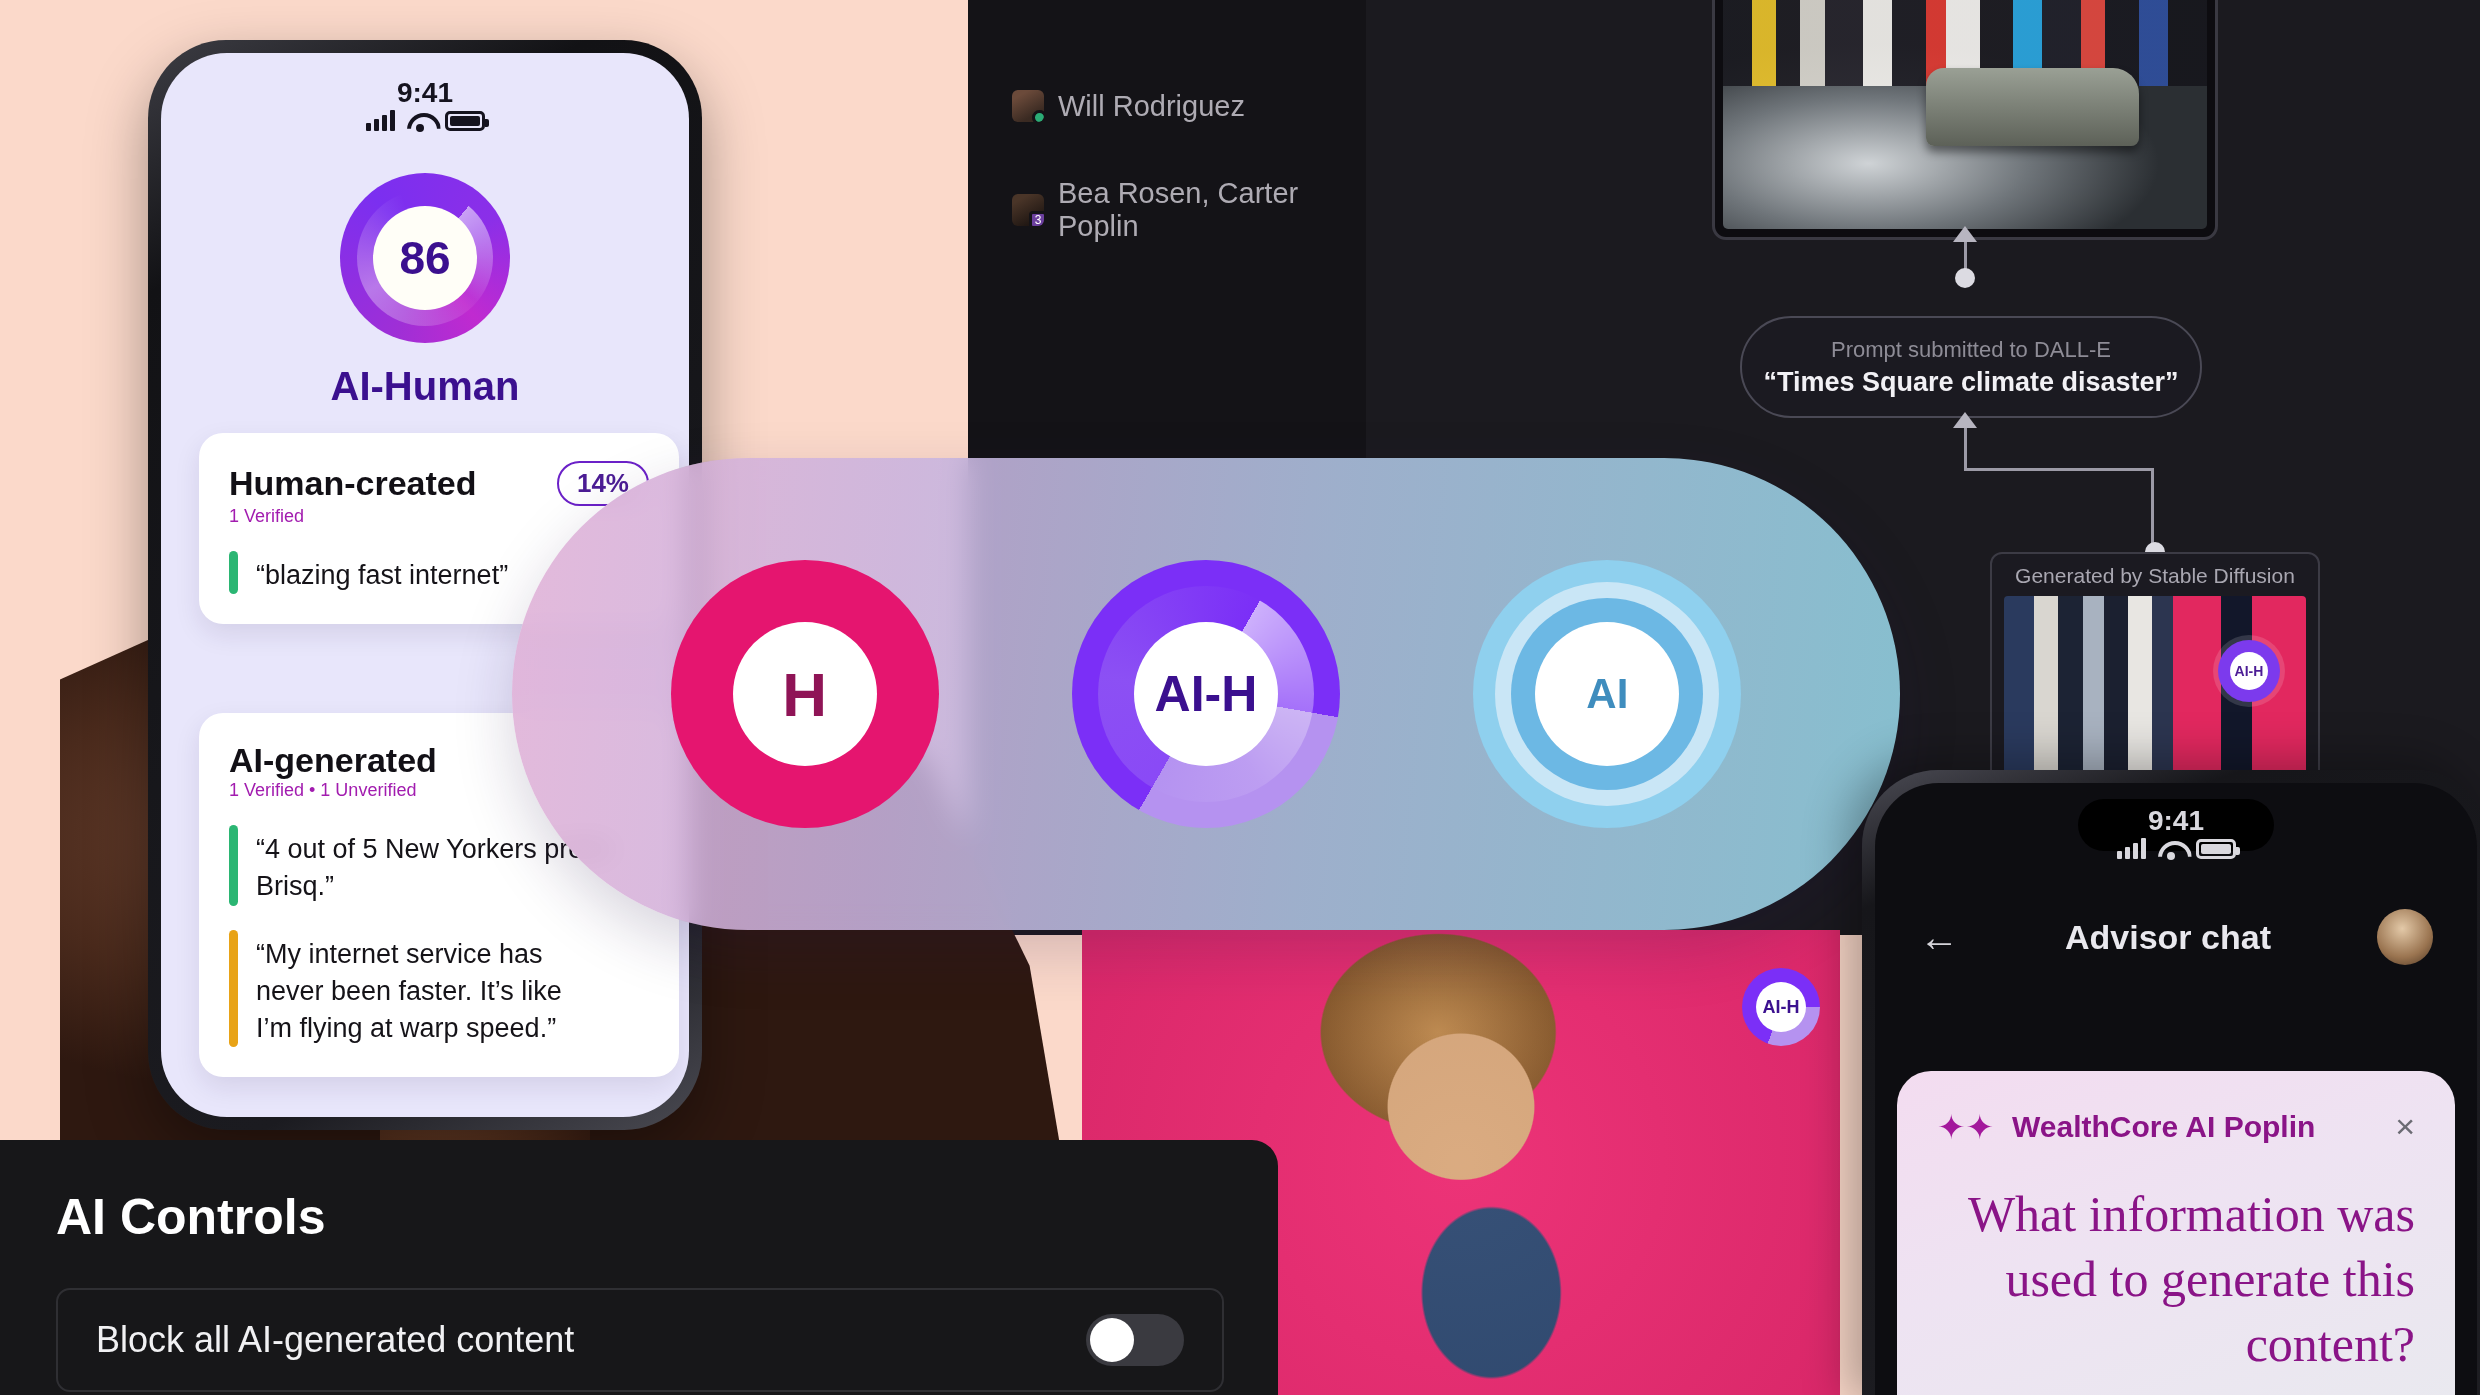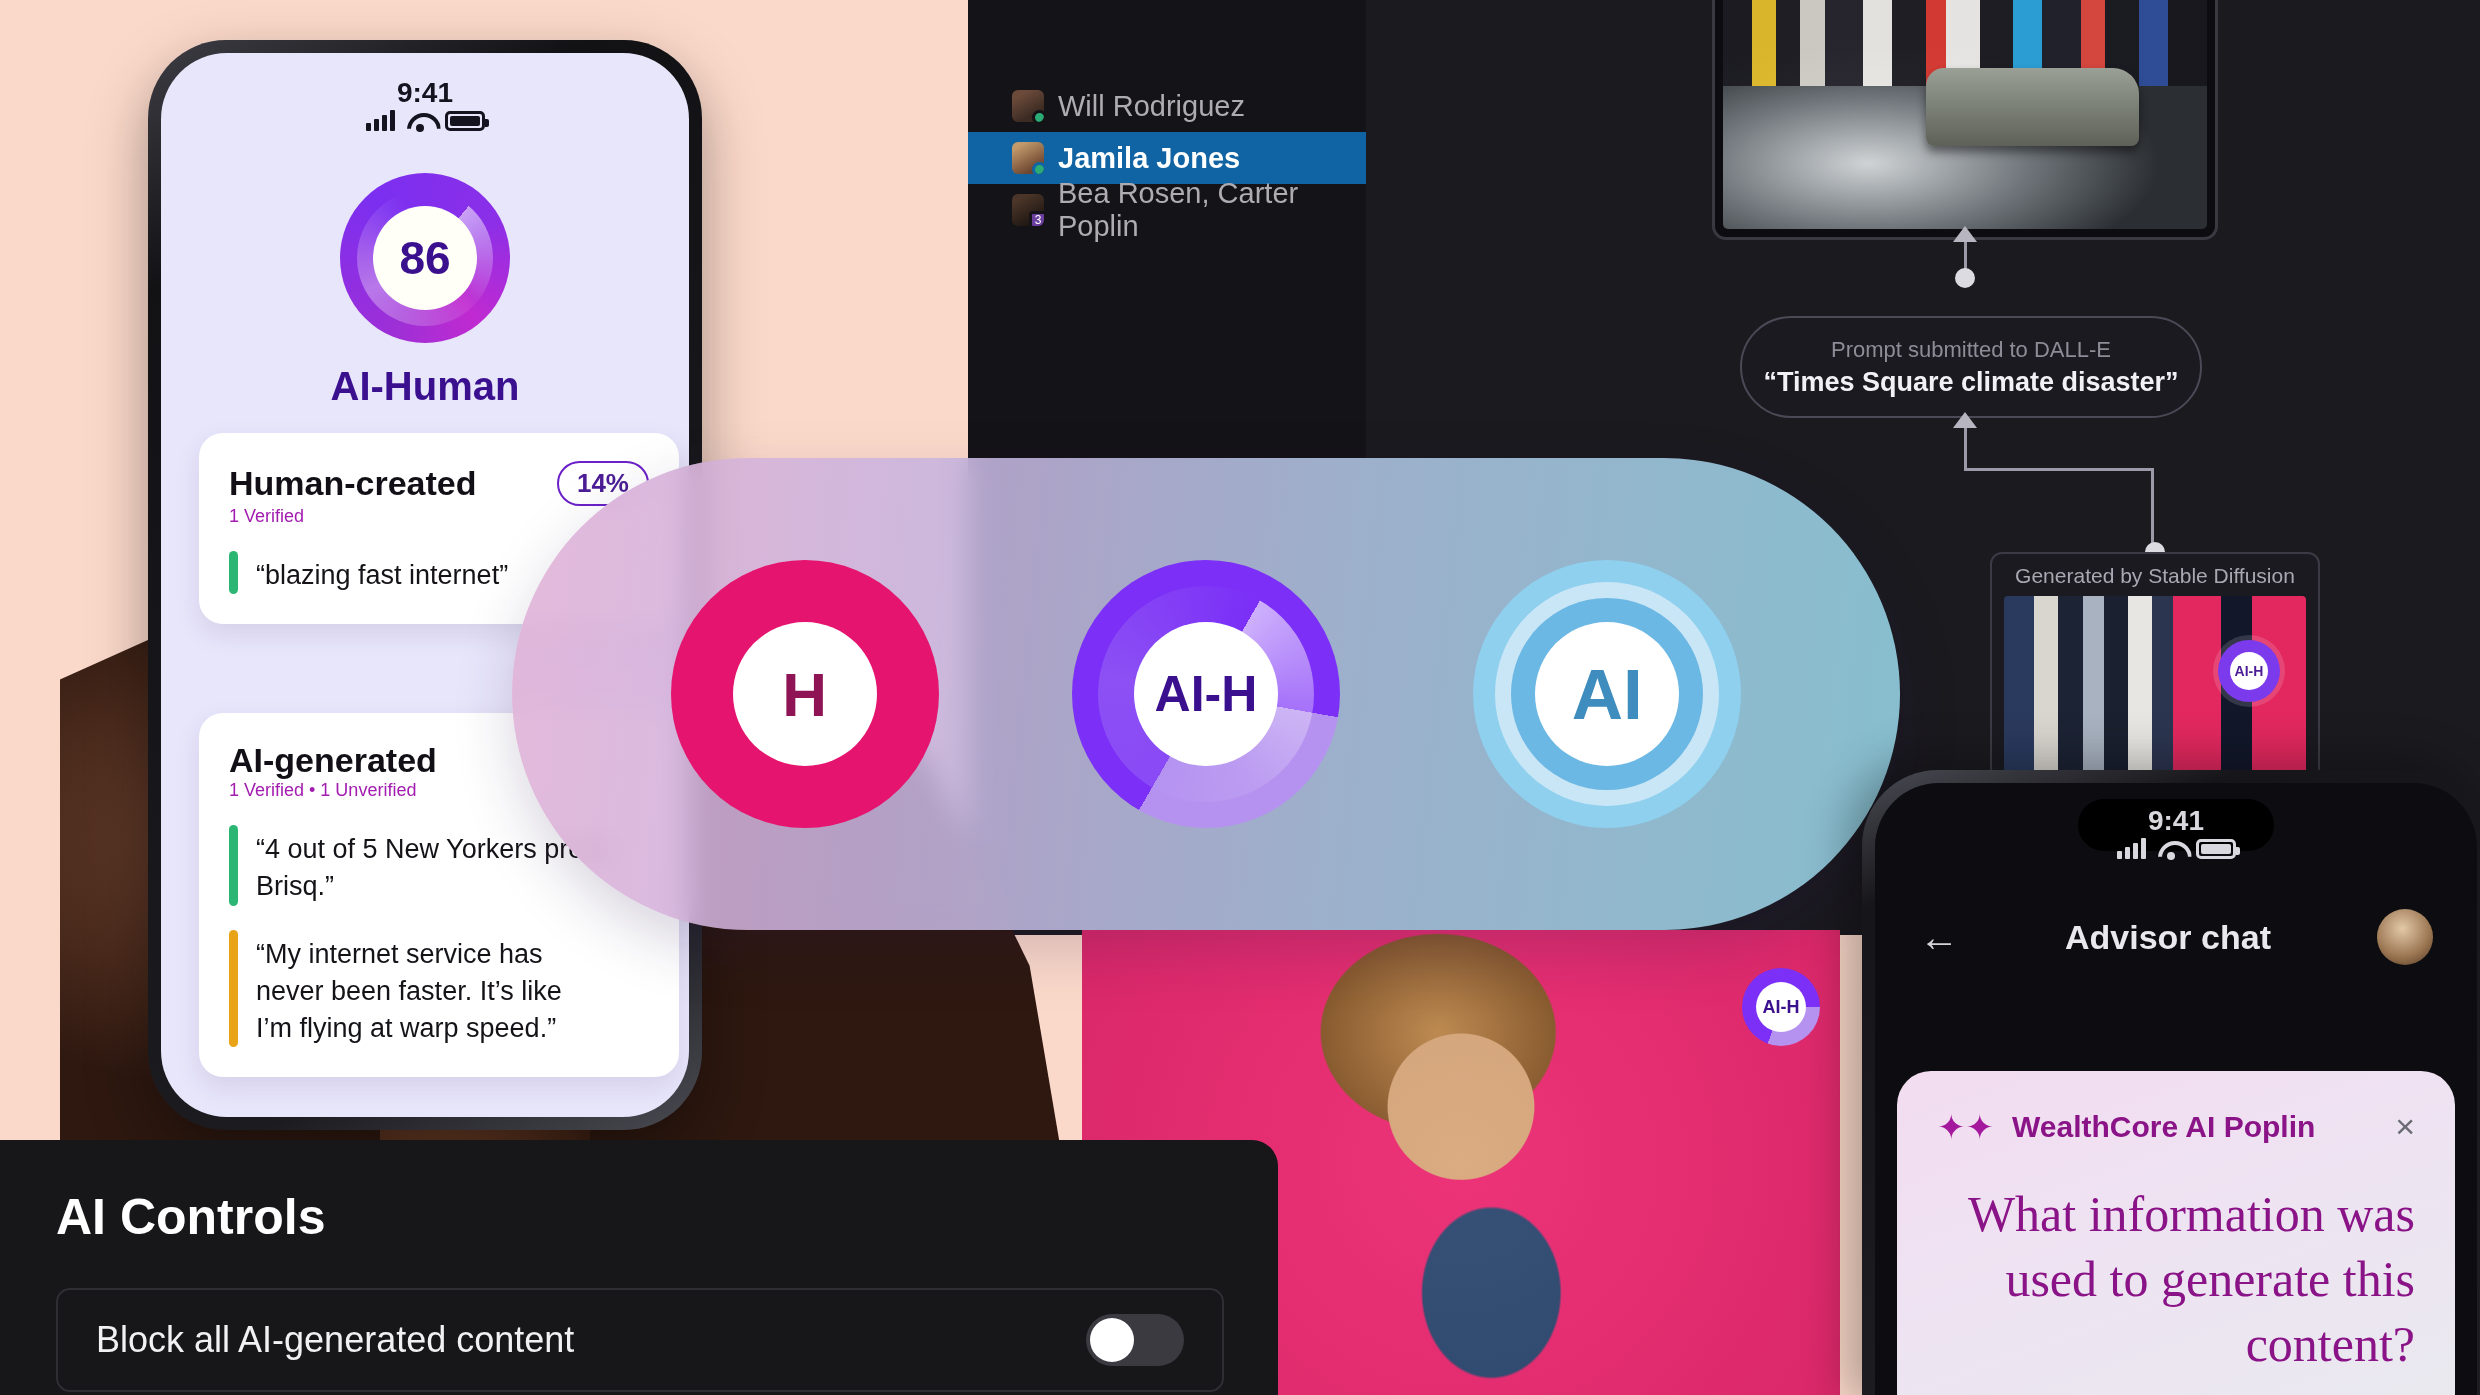--- a/index.html
+++ b/index.html
@@ -295,21 +295,21 @@
   }
   .badge-aih .core { color: #3b108f; font-size: 50px; }
 
   .badge-ai .ring { background: #8fd0ee; }
   .badge-ai .ring2 {
     position: absolute; inset: 22px; border-radius: 50%; background: #c9e6f6;
   }
   .badge-ai .ring3 {
     position: absolute; inset: 38px; border-radius: 50%; background: #6cb8e4;
   }
-  .badge-ai .core { color: #3f8dbe; font-size: 71px; }
+  .badge-ai .core { color: #3f8dbe; font-size: 42px; }
 
   
   .photo-pink {
     position: absolute; left: 1082px; top: 930px; width: 758px; height: 465px;
     background:
       radial-gradient(ellipse 30% 60% at 54% 78%, #2f4a72 0%, #2f4a72 30%, rgba(0,0,0,0) 31%),
       radial-gradient(ellipse 16% 26% at 50% 38%, #d9a87c 0%, #d9a87c 60%, rgba(0,0,0,0) 61%),
       radial-gradient(ellipse 22% 30% at 47% 22%, #c08a4e 0%, #8a5a2c 70%, rgba(0,0,0,0) 71%),
       #ec2b72;
     overflow: hidden;
@@ -422,26 +422,20 @@
       <span class="caret-down"></span>
       <span>Direct messages</span>
     </div>
   </div>
   <div class="dm-row" style="top:80px">
     <span class="dm-av av1">
         <i></i>
       </span>
     <span>Will Rodriguez</span>
   </div>
-  <div class="dm-row active" style="top:132px">
-    <span class="dm-av av2">
-        <i></i>
-      </span>
-    <span>Jamila Jones</span>
-  </div>
   <div class="dm-row" style="top:184px">
     <span class="dm-av av3 group">
         <i>3</i>
       </span>
     <span>Bea Rosen, Carter Poplin</span>
   </div>
 
   <div class="flood-frame">
     <div class="flood-img"></div>
 

